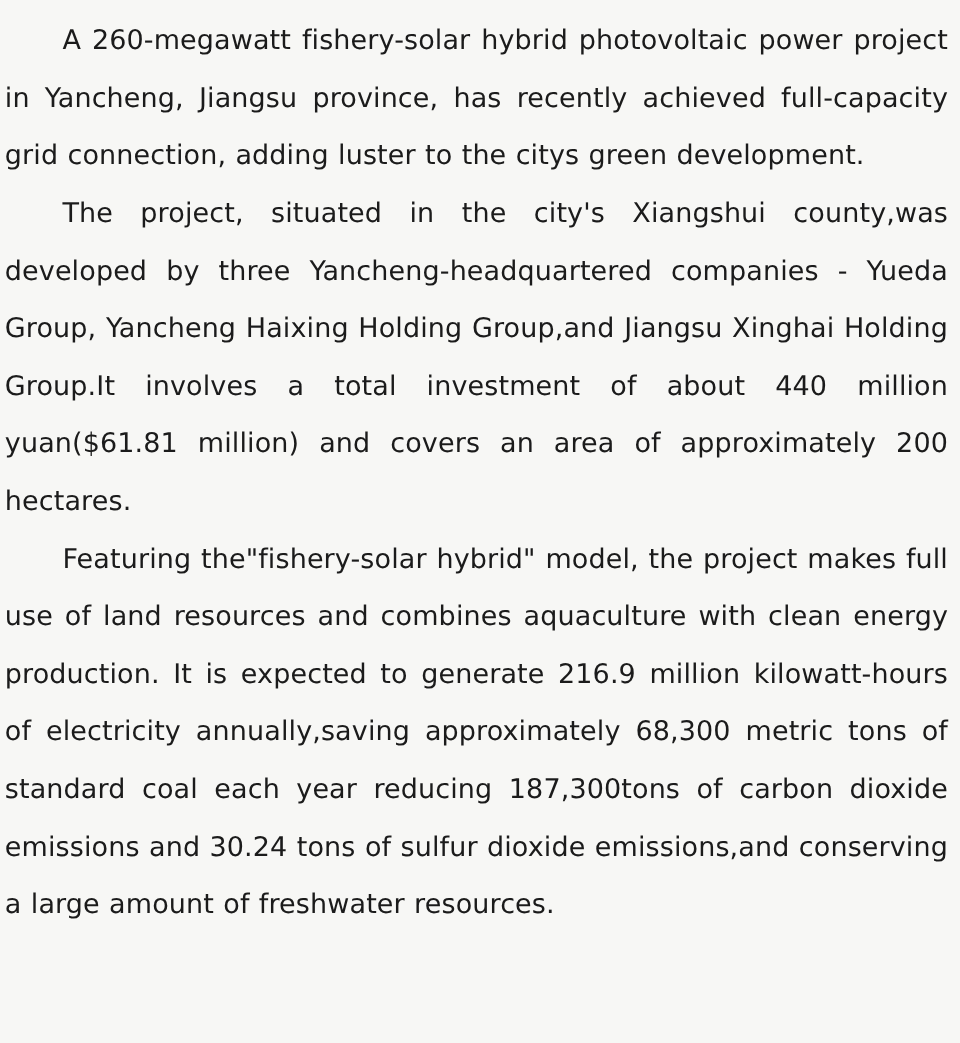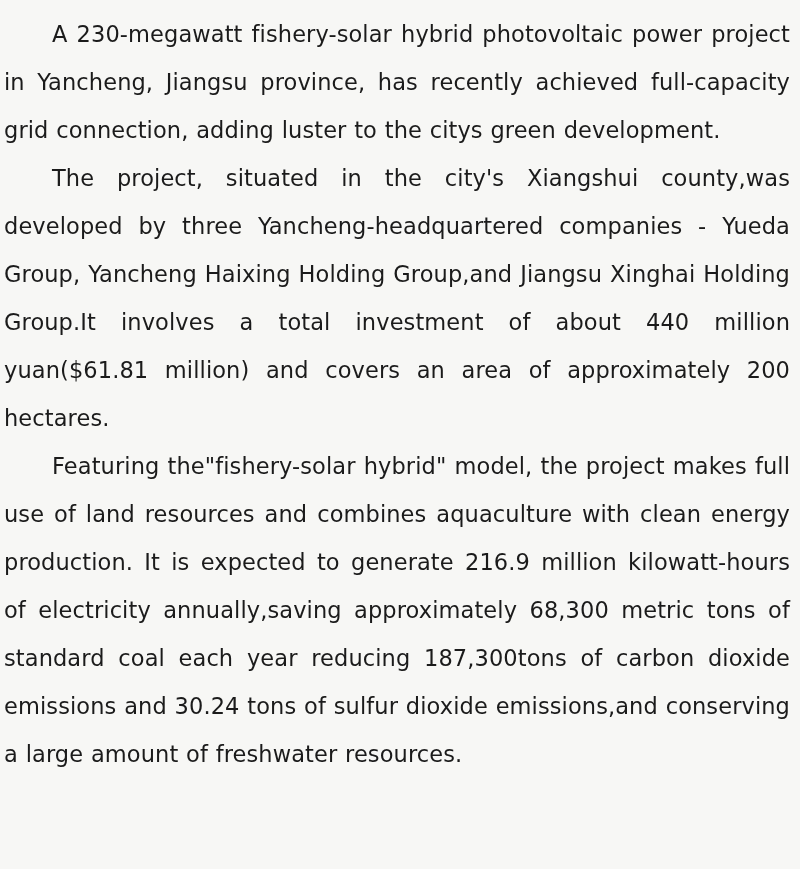--- a/index.html
+++ b/index.html
@@ -39,17 +39,17 @@
   .para + .para {
     margin-top: 0;
   }
   
 </style>
 </head>
 <body>
 
 <div class="page">
   <div class="article">
-    <p class="para">A 230-megawatt fishery-solar hybrid photovoltaic power project in Yancheng, Jiangsu province, has recently achieved full-capacity grid connection, adding luster to the citys green development.</p>
+    <p class="para">A 260-megawatt fishery-solar hybrid photovoltaic power project in Yancheng, Jiangsu province, has recently achieved full-capacity grid connection, adding luster to the citys green development.</p>
     <p class="para">The project, situated in the city's Xiangshui county,was developed by three Yancheng-headquartered companies - Yueda Group, Yancheng Haixing Holding Group,and Jiangsu Xinghai Holding Group.It involves a total investment of about 440 million yuan($61.81 million) and covers an area of approximately 200 hectares.</p>
     <p class="para">Featuring the"fishery-solar hybrid" model, the project makes full use of land resources and combines aquaculture with clean energy production. It is expected to generate 216.9 million kilowatt-hours of electricity annually,saving approximately 68,300 metric tons of standard coal each year reducing 187,300tons of carbon dioxide emissions and 30.24 tons of sulfur dioxide emissions,and conserving a large amount of freshwater resources.</p>
   </div>
 </div>
 
 </body></html>

